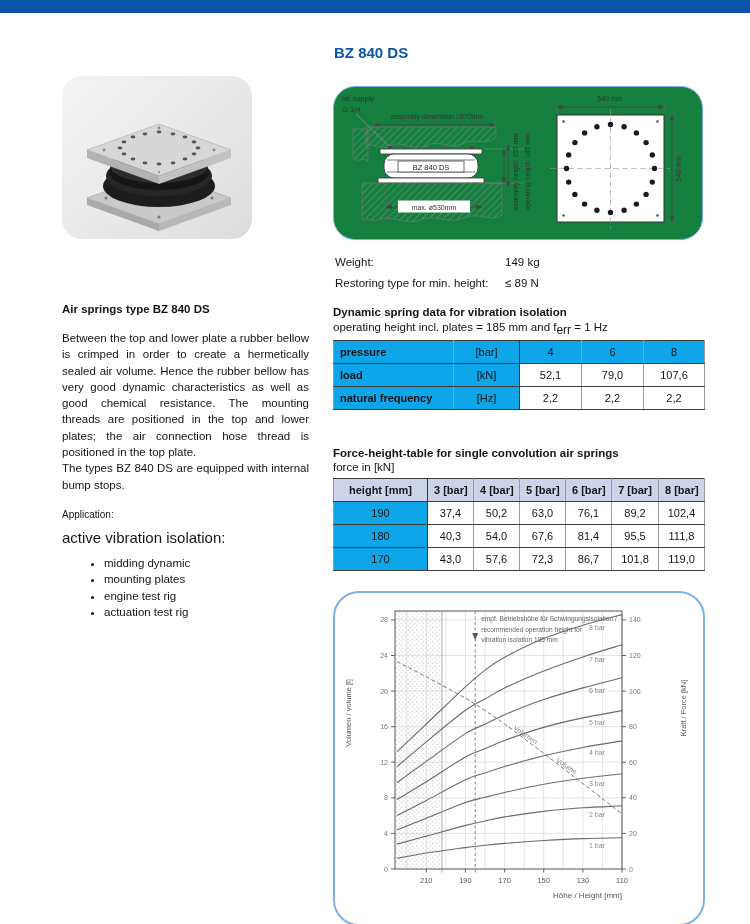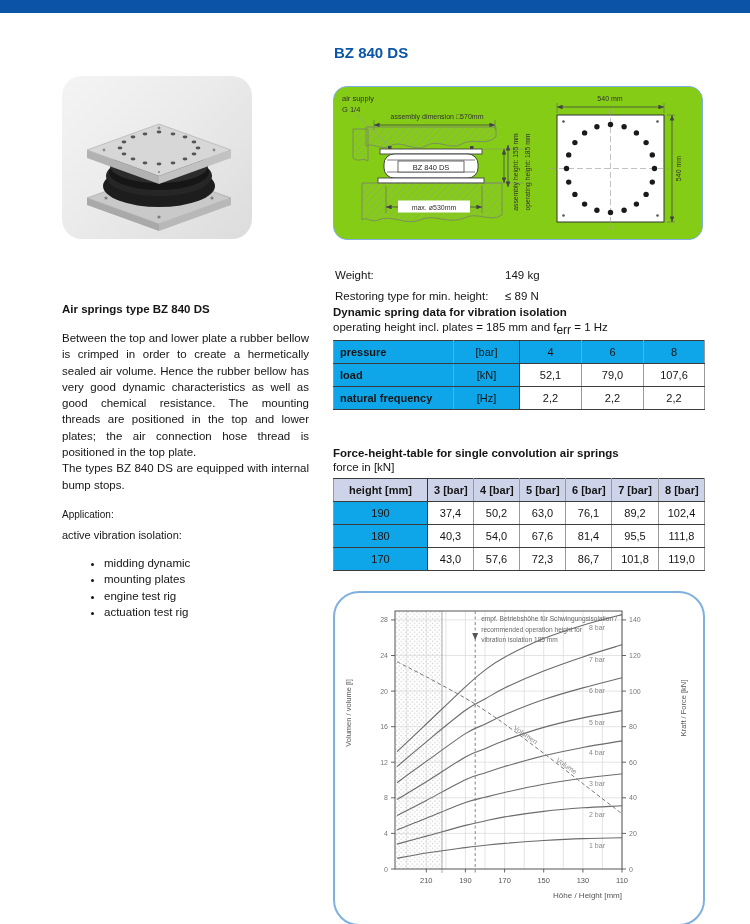--- a/index.html
+++ b/index.html
@@ -10,30 +10,30 @@
   .topbar{position:absolute;left:0;top:0;width:750px;height:13px;background:#0b53a7;}
   .page-title{position:absolute;left:334px;top:44px;font-size:15px;font-weight:bold;color:#0a55a8;}
 
   
   .photo-card{position:absolute;left:62px;top:76px;width:190px;height:163px;border-radius:20px;
     background:linear-gradient(135deg,#f4f4f4 0%,#ebebeb 45%,#dcdcdc 100%);overflow:hidden;}
   .left-heading{position:absolute;left:62px;top:303px;width:247px;font-size:11.5px;font-weight:bold;}
   .left-para{position:absolute;left:62px;top:330px;width:247px;font-size:11.5px;line-height:16.3px;text-align:justify;}
   .left-para p{margin:0;}
   .app-label{position:absolute;left:62px;top:509px;width:247px;font-size:10px;}
-  .app-sub{position:absolute;left:62px;top:529px;width:247px;font-size:11px;}
+  .app-sub{position:absolute;left:62px;top:529px;width:247px;font-size:15px;}
   .app-list{position:absolute;left:62px;top:543px;width:247px;font-size:11.5px;margin:12px;padding:0 0 0 30px;}
   .app-list li{line-height:16.4px;}
 
   
-  .drawing-box{position:absolute;left:333px;top:86px;width:368px;height:152px;border:1.5px solid #7fb0e0;border-radius:14px;background:#84cc16;}
+  .drawing-box{position:absolute;left:333px;top:86px;width:368px;height:152px;border:1.5px solid #7fb0e0;border-radius:22px;background:#15803d;}
   .chart-box{position:absolute;left:333px;top:591px;width:368px;height:331px;border:2px solid #7fb0e0;border-radius:26px;background:#fff;}
   .drawing-box svg,.chart-box svg{position:absolute;left:0;top:0;}
 
-  .specs{position:absolute;left:335px;top:265px;font-size:11.5px;}
+  .specs{position:absolute;left:335px;top:252px;font-size:11.5px;}
   .spec-row{display:flex;line-height:21px;}
   .spec-row .sl{width:170px;}
 
   .sec-title{position:absolute;font-size:11.5px;font-weight:bold;}
   .sec-sub{position:absolute;font-size:11.5px;}
   sub{font-size:12px;}
 
   table.dtable{position:absolute;left:333px;border-collapse:collapse;table-layout:fixed;width:371px;font-size:11px;background:#fff;border:1.5px solid #333;}
   table.dtable td,table.dtable th{height:22px;padding:0 6px;border-top:1.2px solid #3c3c3c;border-bottom:1.2px solid #3c3c3c;border-left:1px solid #9a9a9a;border-right:1px solid #9a9a9a;white-space:nowrap;overflow:hidden;}
   .shade{background:#0ea5e9;}

